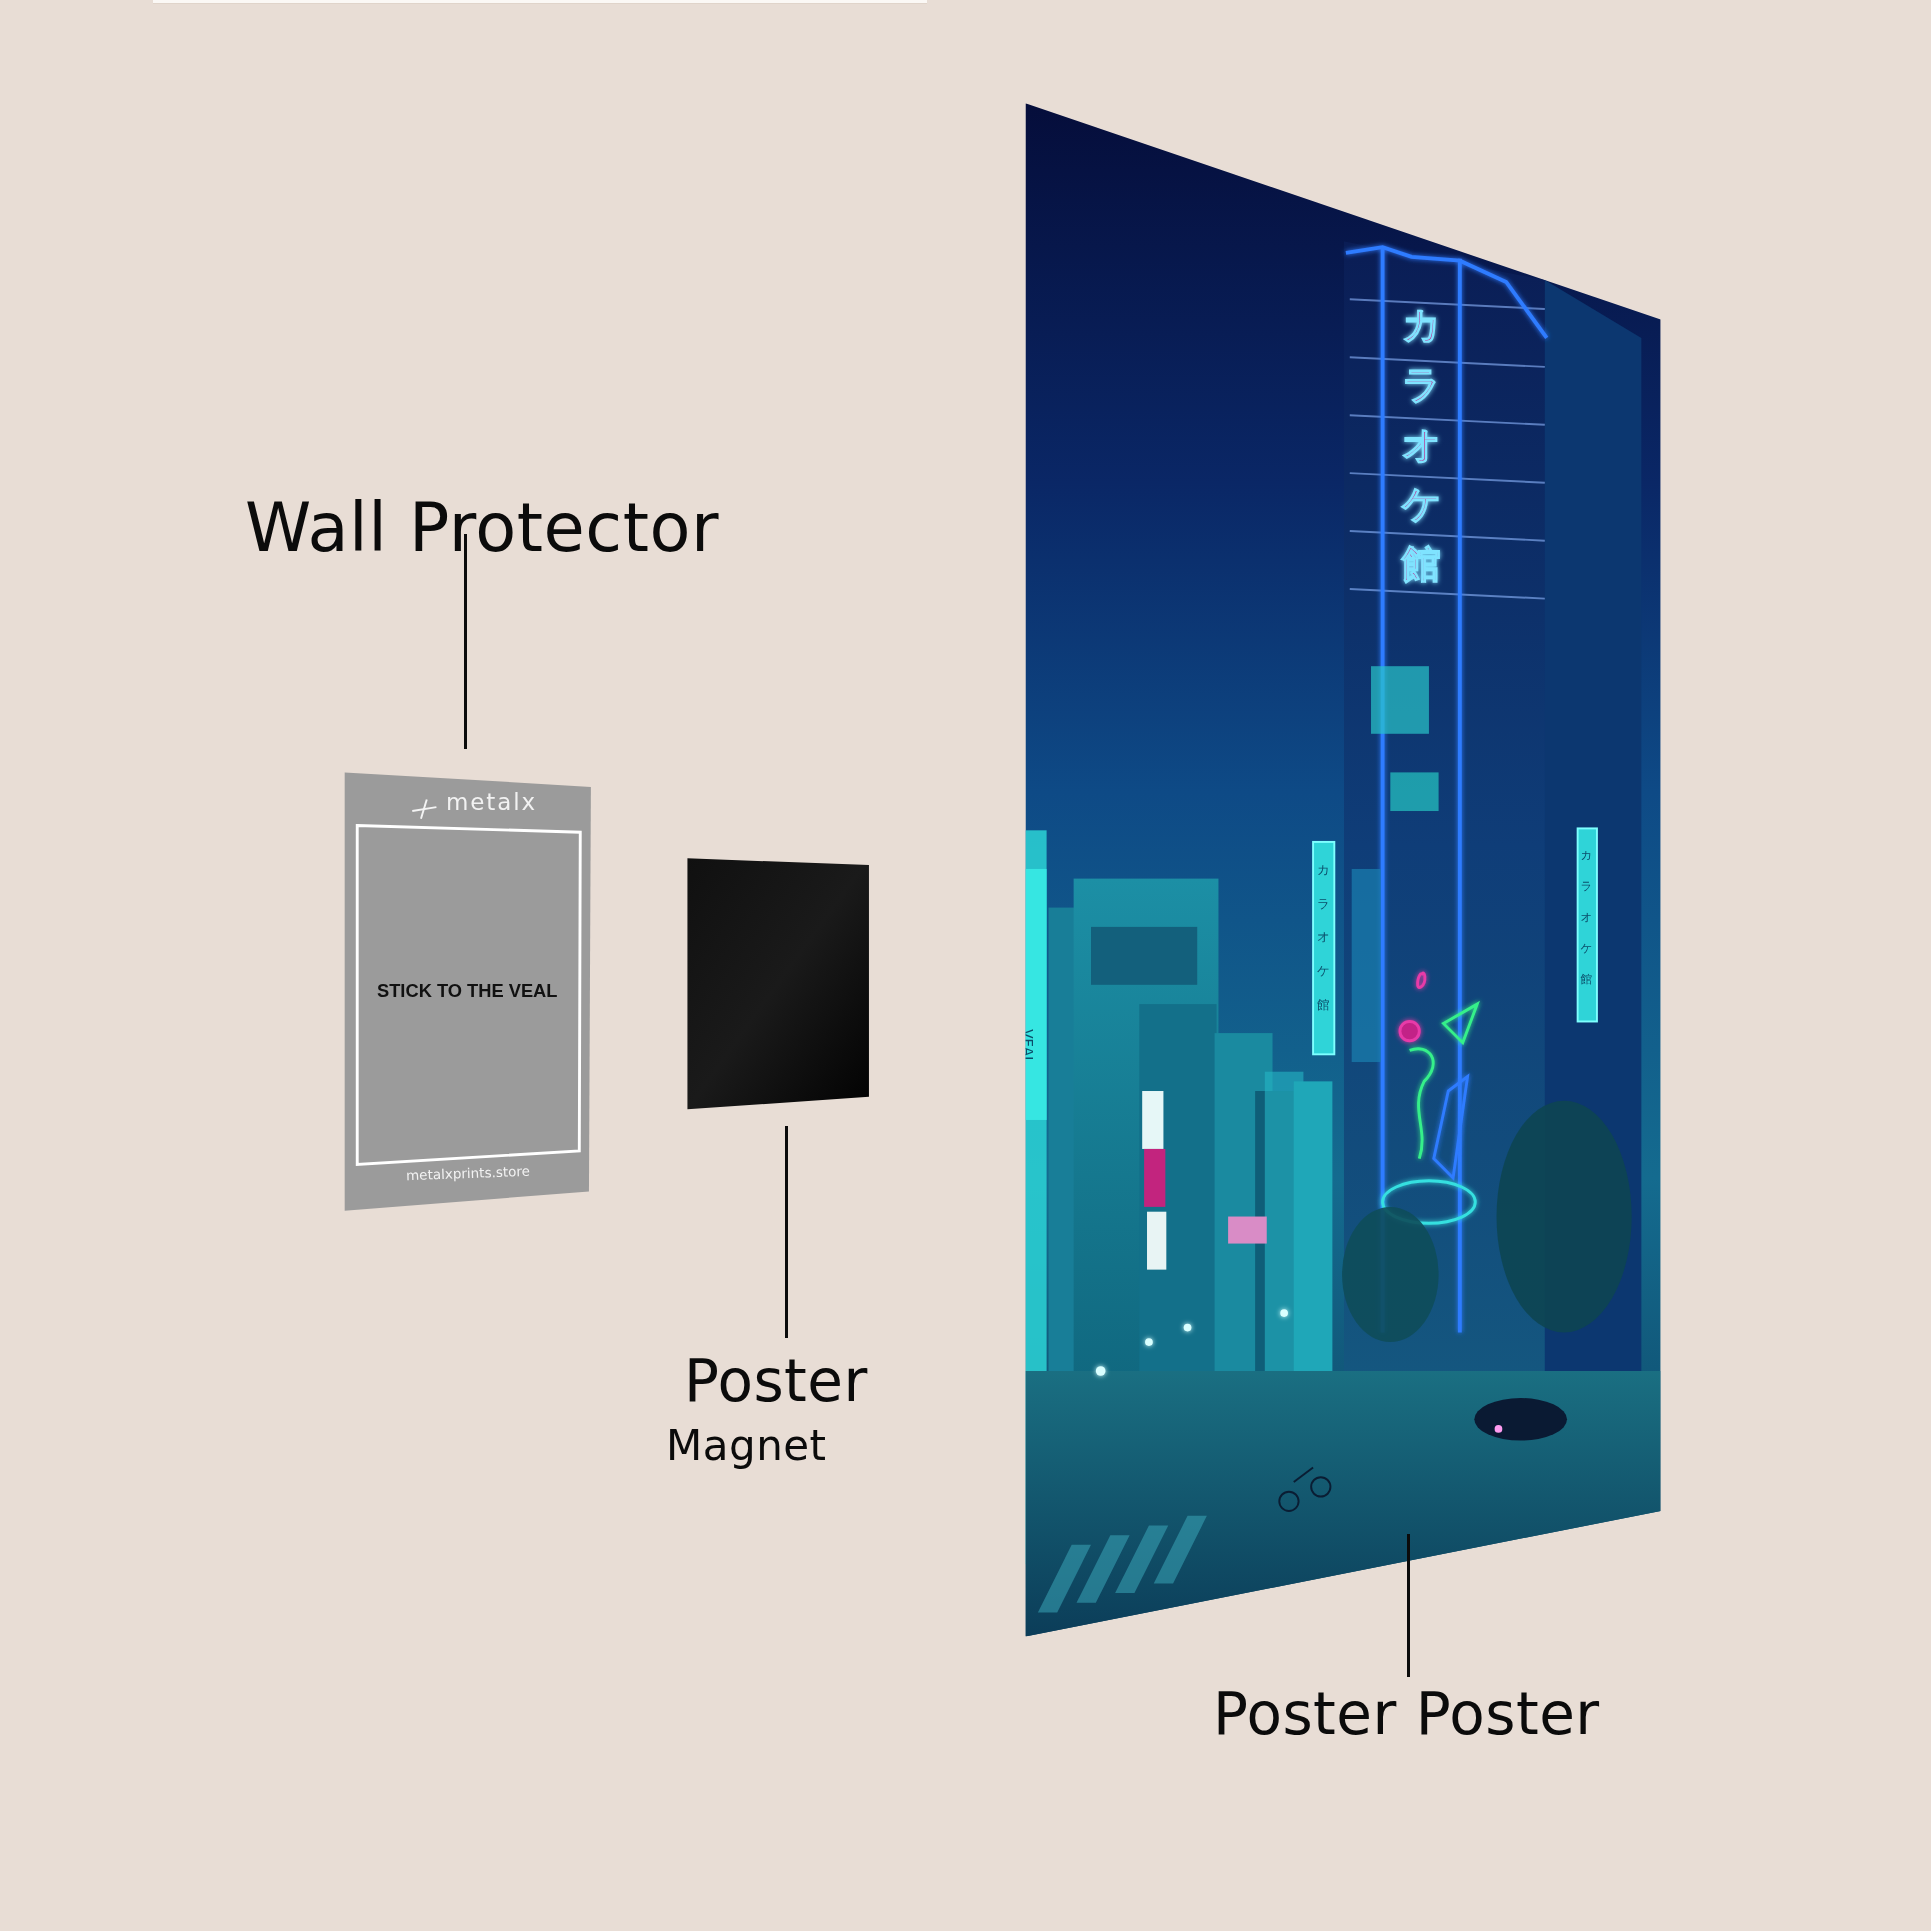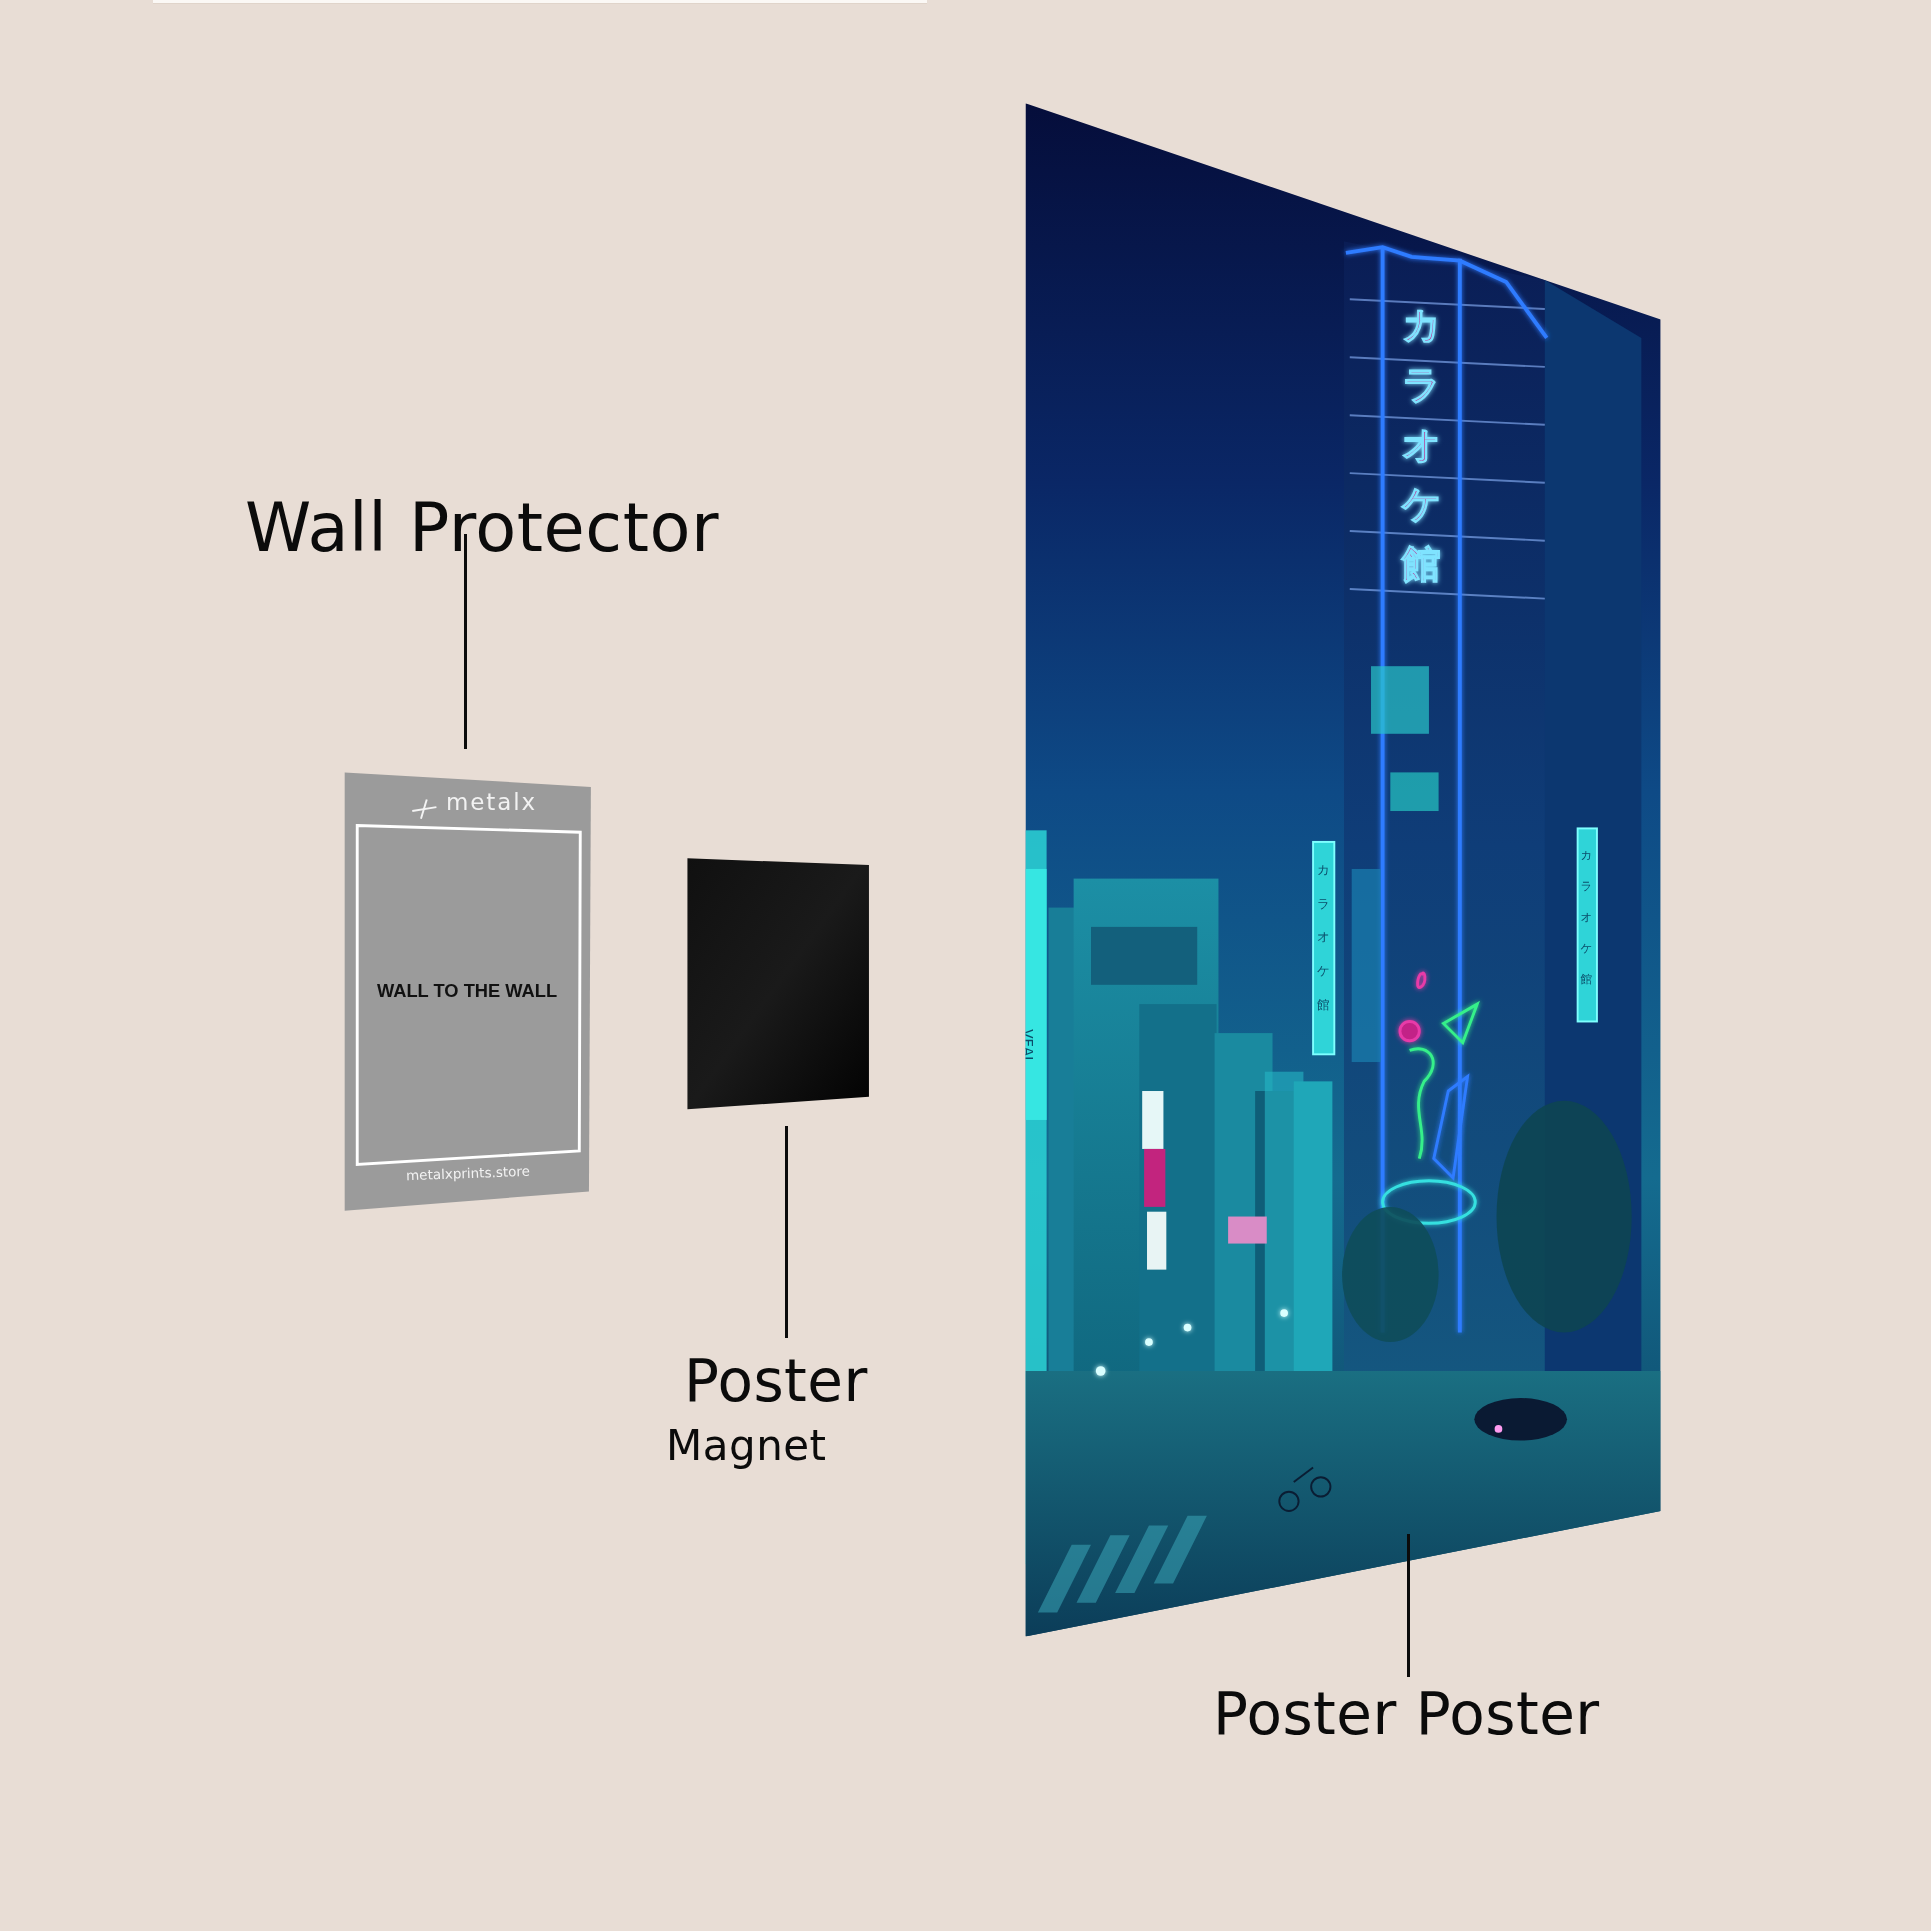--- a/index.html
+++ b/index.html
@@ -39,21 +39,21 @@
   <svg width="1931" height="1931" viewBox="0 0 2000 2000">
     <polygon points="357,800 612,815 610,1234 357,1254" fill="#9b9b9b"></polygon>
     <polygon points="370,855 601,862 600,1192 370,1206" fill="none" stroke="#ffffff" stroke-width="3"></polygon>
 
     <g stroke="#f4f4f4" stroke-width="2" fill="none">
       <path d="M427,840 L452,836"></path>
       <path d="M442,828 L436,848"></path>
     </g>
   </svg>
   <div class="prot-text" style="left:446px; top:789px; font-family:'DejaVu Sans',sans-serif; font-size:23px; color:#f2f2f2; letter-spacing:1.9px;">metalx</div>
-  <div class="prot-text" style="left:377px; top:980px; font-family:'Liberation Sans',sans-serif; font-weight:bold; font-size:18.3px; color:#111;">WALL TO THE WALL</div>
+  <div class="prot-text" style="left:377px; top:980px; font-family:'Liberation Sans',sans-serif; font-weight:bold; font-size:18.3px; color:#111;">STICK TO THE VEAL</div>
   <div class="prot-text" style="left:406px; top:1165px; font-family:'DejaVu Sans',sans-serif; font-size:13.5px; color:#f2f2f2; transform:rotate(-2deg);">metalxprints.store</div>
 </div>
 
 <svg width="1931" height="1931" viewBox="0 0 2000 2000" style="position:absolute;left:0;top:0;">
   <defs>
     <linearGradient id="magGrad" x1="0" y1="0" x2="1" y2="1">
       <stop offset="0" stop-color="#101010"></stop>
       <stop offset="0.5" stop-color="#1a1a1a"></stop>
       <stop offset="1" stop-color="#020202"></stop>
     </linearGradient>

